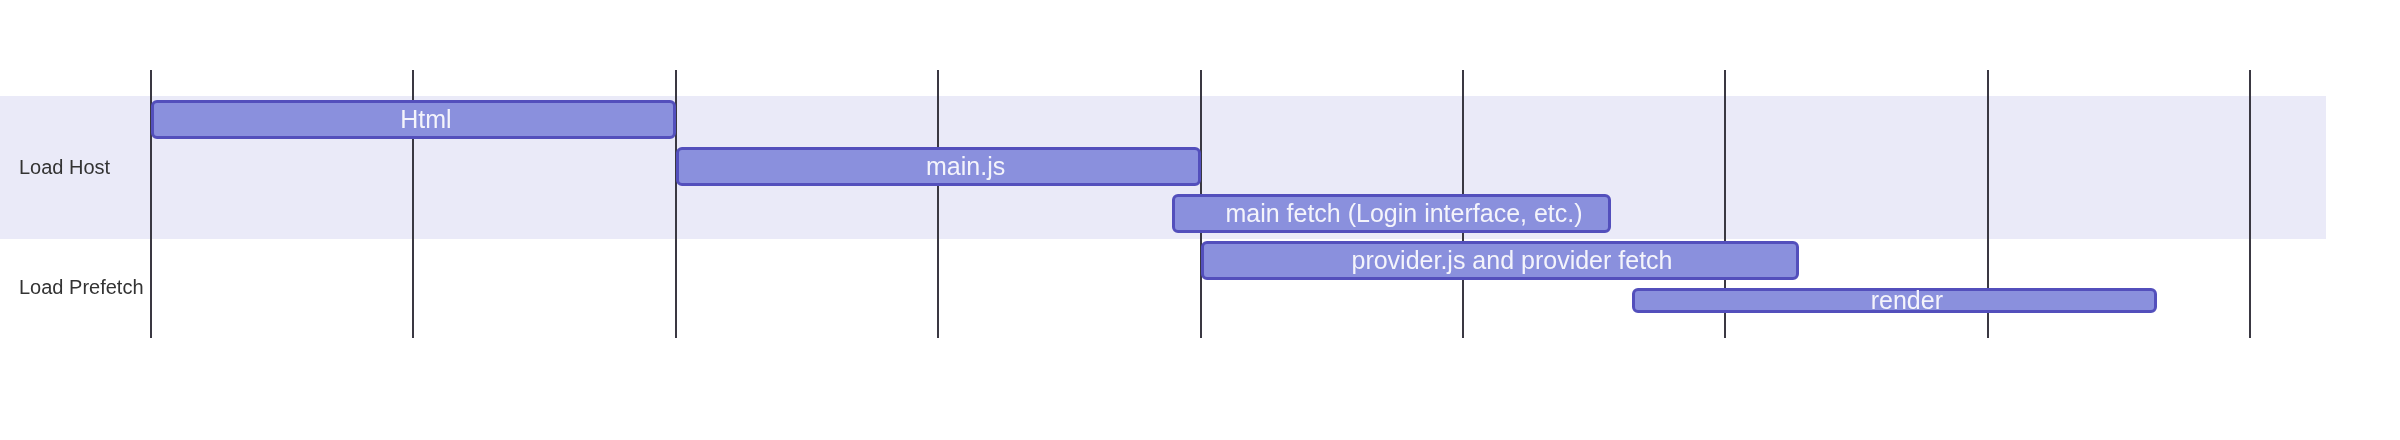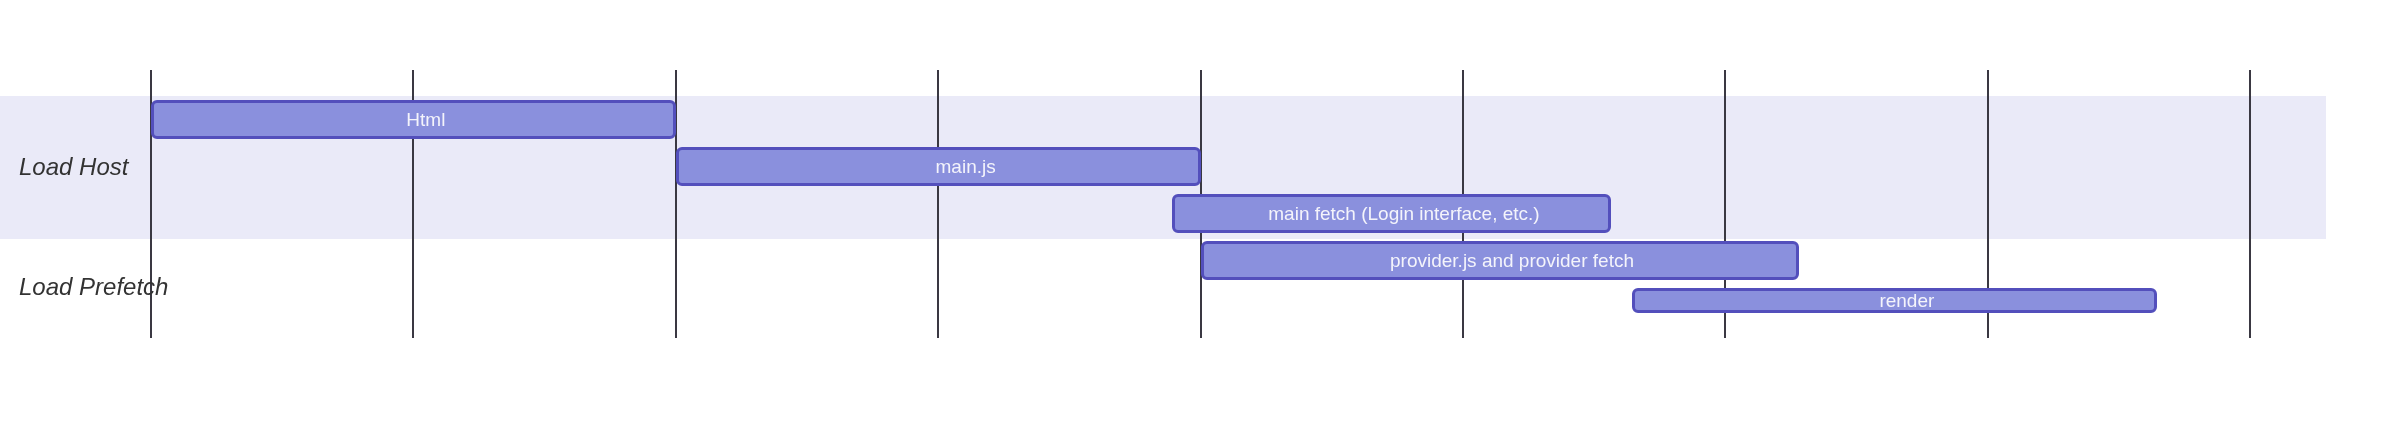--- a/index.html
+++ b/index.html
@@ -46,33 +46,32 @@
     height: 39px;
     box-sizing: border-box;
     background: var(--task-fill, #8a90dd);
     border: 3px solid var(--task-border, #534fbc);
     border-radius: 6px;
     display: flex;
     align-items: center;
     justify-content: center;
   }
   .task-label {
-    font-size: 19px;
+    font-size: 25px;
     color: var(--task-text, #f4f4fb);
     white-space: nowrap;
     margin-left: 25px;
   }
   .section-label {
     position: absolute;
     left: 19px;
-    font-size: 24px;
+    font-size: 20px;
     color: var(--text, #333333);
     line-height: 24px;
     white-space: nowrap;
-    font-style: italic;
   }
   .section-label.sec0 { top: 155px; }
   .section-label.sec1 { top: 275px; }
 </style>
 </head>
 <body>
 
 <div class="chart" style="--bg: #ffffff; --text: #333333; --grid: #3a3842; --band: #eaeaf8; --task-fill: #8a90dd; --task-border: #534fbc; --task-text: #f4f4fb;">
 
   <div class="section-band"></div>

